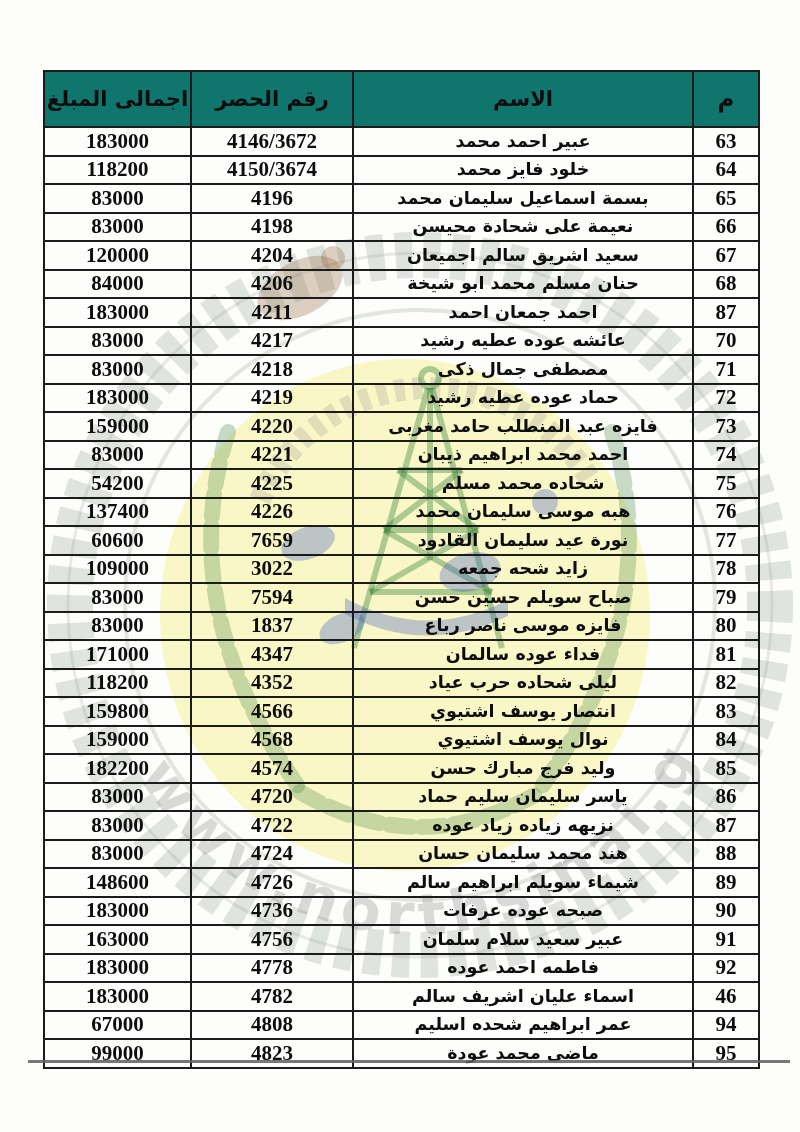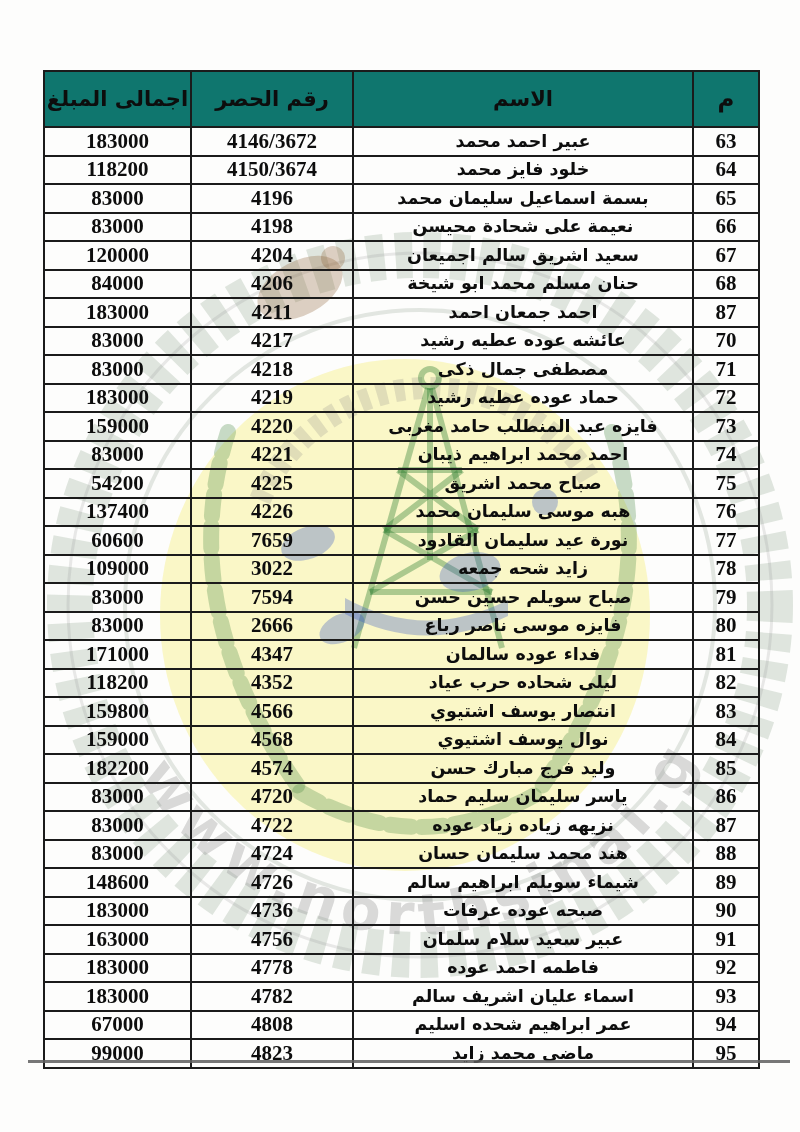--- a/index.html
+++ b/index.html
@@ -170,21 +170,21 @@
 
   <tr>
     <td class="c-serial">74</td>
     <td class="c-name">احمد محمد ابراهيم ذيبان</td>
     <td class="c-inv">4221</td>
     <td class="c-amt">83000</td>
   </tr>
 
   <tr>
     <td class="c-serial">75</td>
-    <td class="c-name">صباح محمد اشريق</td>
+    <td class="c-name">شحاده محمد مسلم</td>
     <td class="c-inv">4225</td>
     <td class="c-amt">54200</td>
   </tr>
 
   <tr>
     <td class="c-serial">76</td>
     <td class="c-name">هبه موسى سليمان محمد</td>
     <td class="c-inv">4226</td>
     <td class="c-amt">137400</td>
   </tr>
@@ -206,21 +206,21 @@
   <tr>
     <td class="c-serial">79</td>
     <td class="c-name">صباح سويلم حسين حسن</td>
     <td class="c-inv">7594</td>
     <td class="c-amt">83000</td>
   </tr>
 
   <tr>
     <td class="c-serial">80</td>
     <td class="c-name">فايزه موسى ناصر رباع</td>
-    <td class="c-inv">2666</td>
+    <td class="c-inv">1837</td>
     <td class="c-amt">83000</td>
   </tr>
 
   <tr>
     <td class="c-serial">81</td>
     <td class="c-name">فداء عوده سالمان</td>
     <td class="c-inv">4347</td>
     <td class="c-amt">171000</td>
   </tr>
 
@@ -295,36 +295,36 @@
   </tr>
 
   <tr>
     <td class="c-serial">92</td>
     <td class="c-name">فاطمه احمد عوده</td>
     <td class="c-inv">4778</td>
     <td class="c-amt">183000</td>
   </tr>
 
   <tr>
-    <td class="c-serial">93</td>
+    <td class="c-serial">46</td>
     <td class="c-name">اسماء عليان اشريف سالم</td>
     <td class="c-inv">4782</td>
     <td class="c-amt">183000</td>
   </tr>
 
   <tr>
     <td class="c-serial">94</td>
     <td class="c-name">عمر ابراهيم شحده اسليم</td>
     <td class="c-inv">4808</td>
     <td class="c-amt">67000</td>
   </tr>
 
   <tr>
     <td class="c-serial">95</td>
-    <td class="c-name">ماضى محمد زايد</td>
+    <td class="c-name">ماضى محمد عودة</td>
     <td class="c-inv">4823</td>
     <td class="c-amt">99000</td>
   </tr>
 </tbody>
   </table>
 
   <div class="scan-bottom-line"></div>
 </div>
 
 </body></html>

